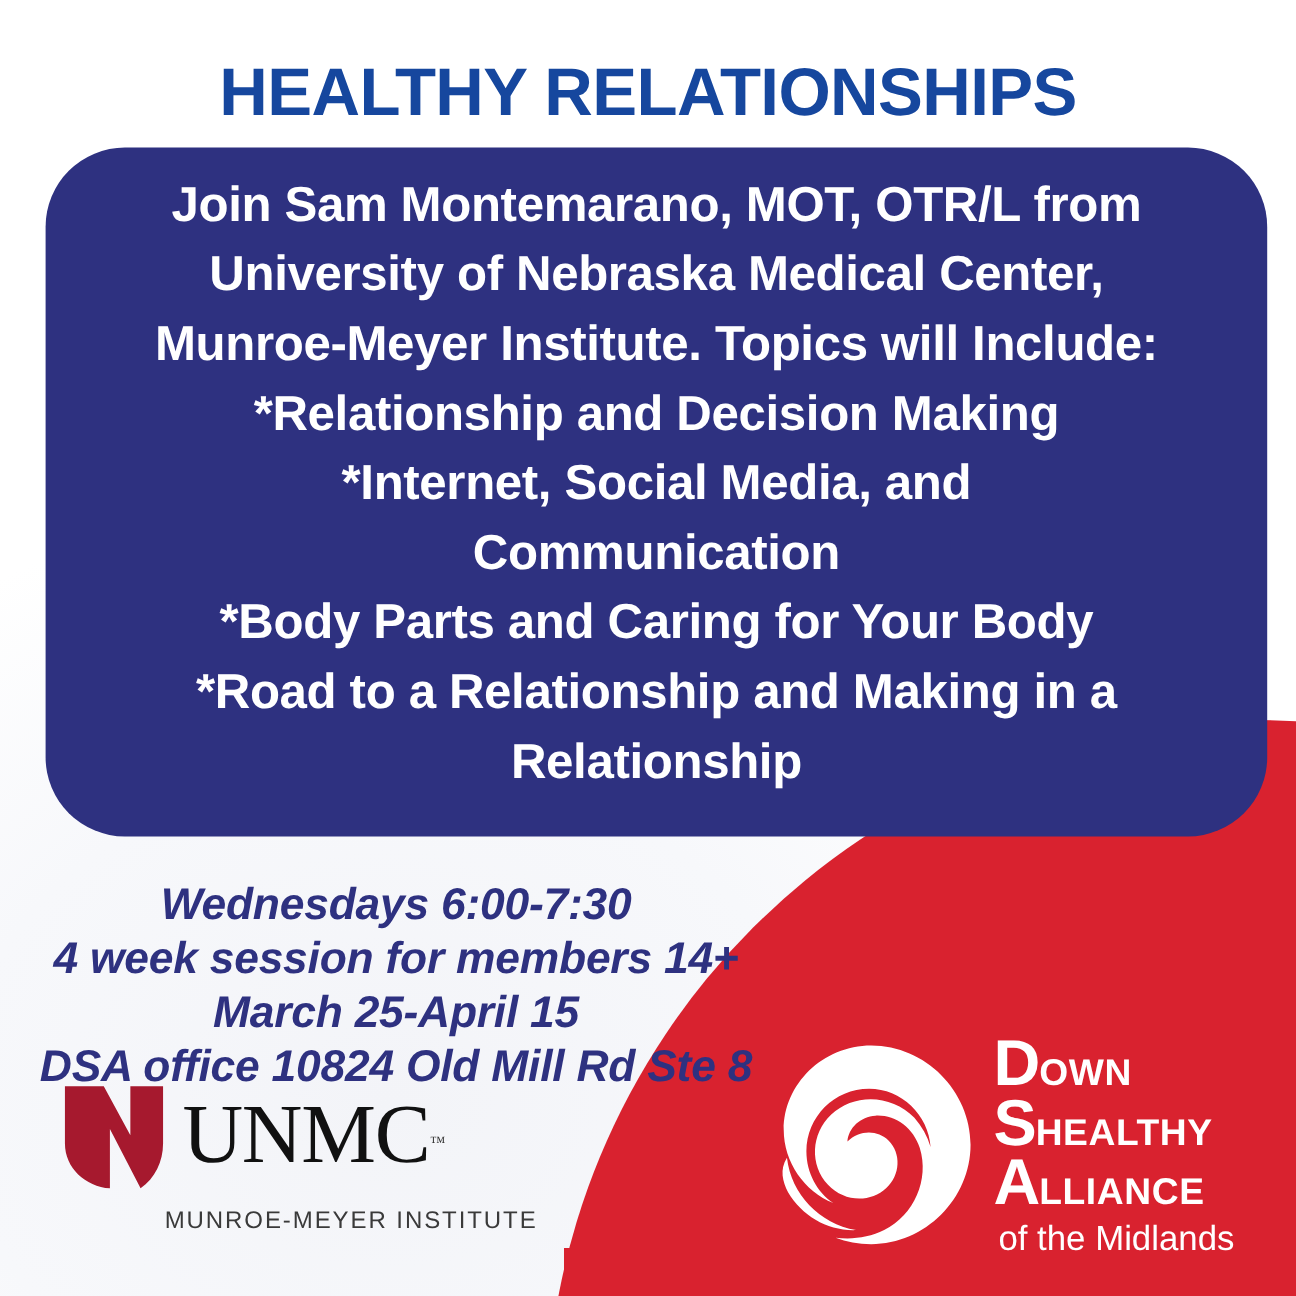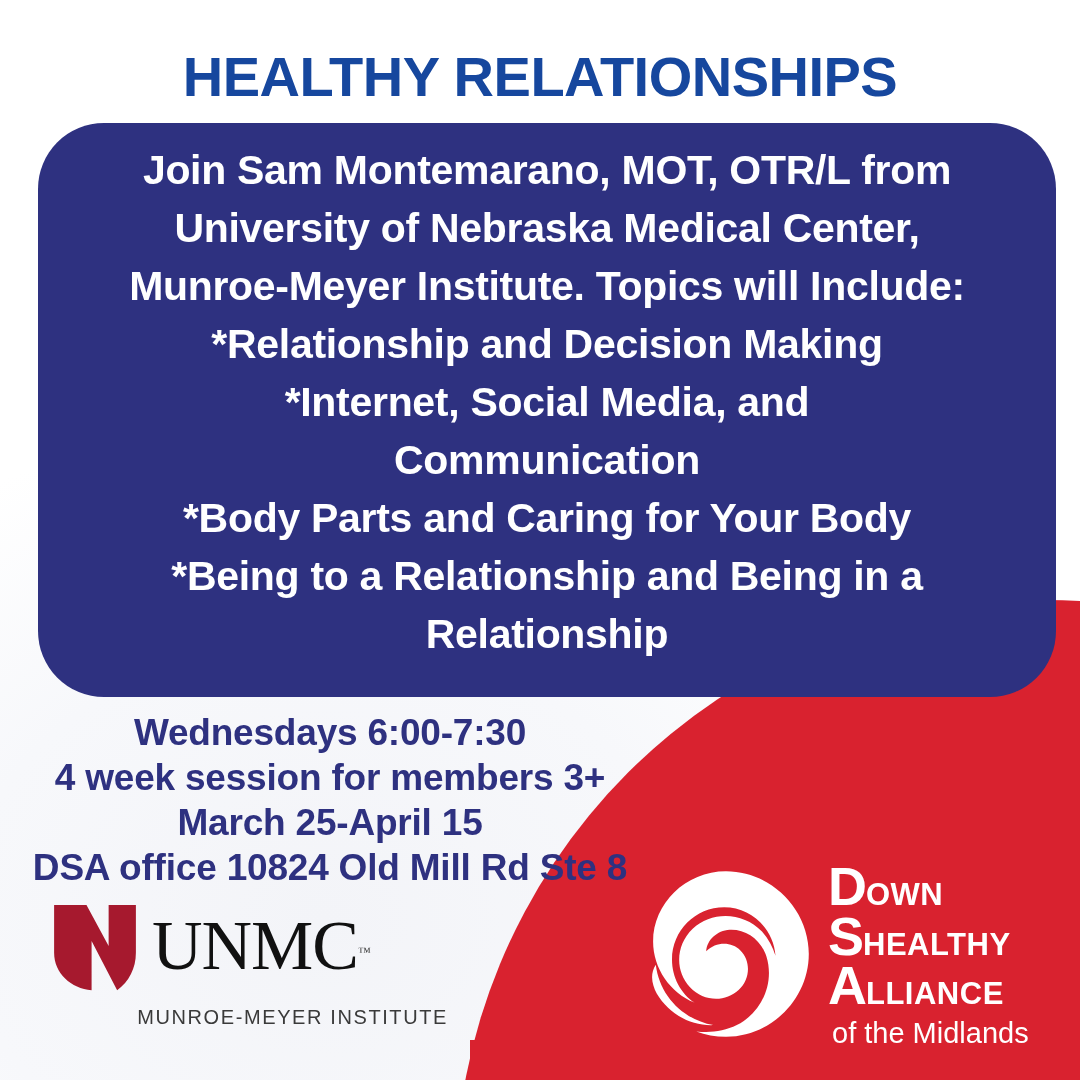--- a/index.html
+++ b/index.html
@@ -84,24 +84,25 @@
     line-height: 58px;
     text-align: center;
     letter-spacing: -0.3px;
     white-space: nowrap;
   }
 
   
   .details {
     position: absolute;
     left: 0px;
-    top: 710px;
+    top: 731px;
     width: 660px;
     text-align: center;
     z-index: 5;
+    font-style: italic;
   }
   .details-line {
     color: #2e3180;
     font-size: 37px;
     line-height: 45px;
     font-weight: 600;
     letter-spacing: -0.2px;
     white-space: nowrap;
   }
 
@@ -208,27 +209,27 @@
   <div class="title">HEALTHY RELATIONSHIPS</div>
 
   <div class="panel">
     <div class="panel-line">Join Sam Montemarano, MOT, OTR/L from</div>
     <div class="panel-line">University of Nebraska Medical Center,</div>
     <div class="panel-line">Munroe-Meyer Institute. Topics will Include:</div>
     <div class="panel-line">*Relationship and Decision Making</div>
     <div class="panel-line">*Internet, Social Media, and</div>
     <div class="panel-line">Communication</div>
     <div class="panel-line">*Body Parts and Caring for Your Body</div>
-    <div class="panel-line">*Being to a Relationship and Being in a</div>
+    <div class="panel-line">*Road to a Relationship and Making in a</div>
     <div class="panel-line">Relationship</div>
   </div>
 
   <div class="details">
     <div class="details-line">Wednesdays 6:00-7:30</div>
-    <div class="details-line">4 week session for members 3+</div>
+    <div class="details-line">4 week session for members 14+</div>
     <div class="details-line">March 25-April 15</div>
     <div class="details-line">DSA office 10824 Old Mill Rd Ste 8</div>
   </div>
 
   <div class="unmc">
     <div class="unmc-row">
       <svg class="unmc-mark" viewBox="0 0 100 108">
         <path fill="#A6192E" d="M2,6 L2,62 C2,86 22,104 46,106 L46,48 L76,106 C90,96 98,80 98,62 L98,6 L66,6 L66,54 L40,6 Z"></path>
         <path fill="#ffffff" d="M46,48 L46,106 C40,105 34,103 29,100 L29,20 Z" opacity="0"></path>
       </svg>

